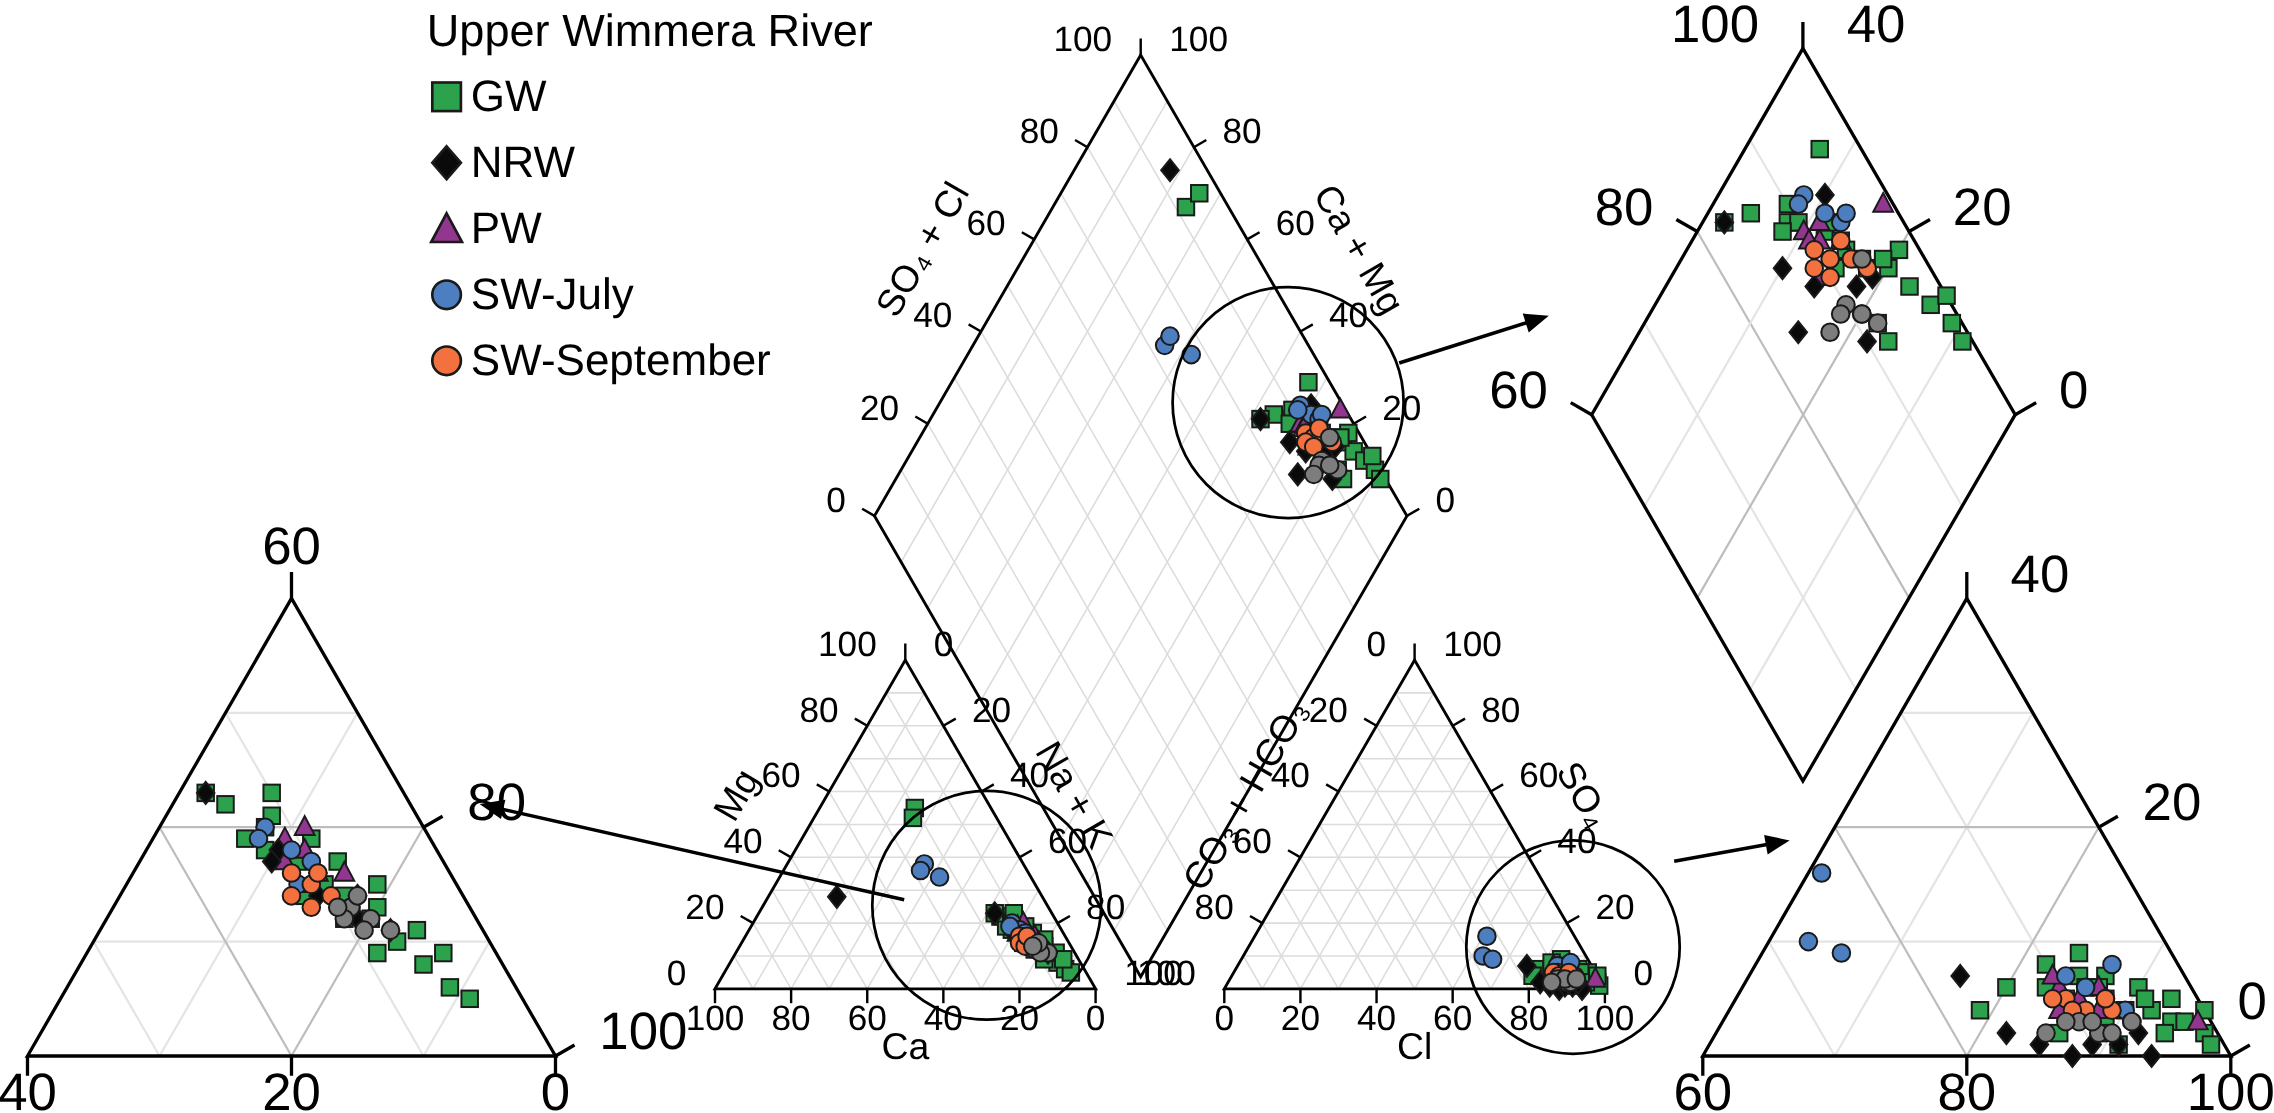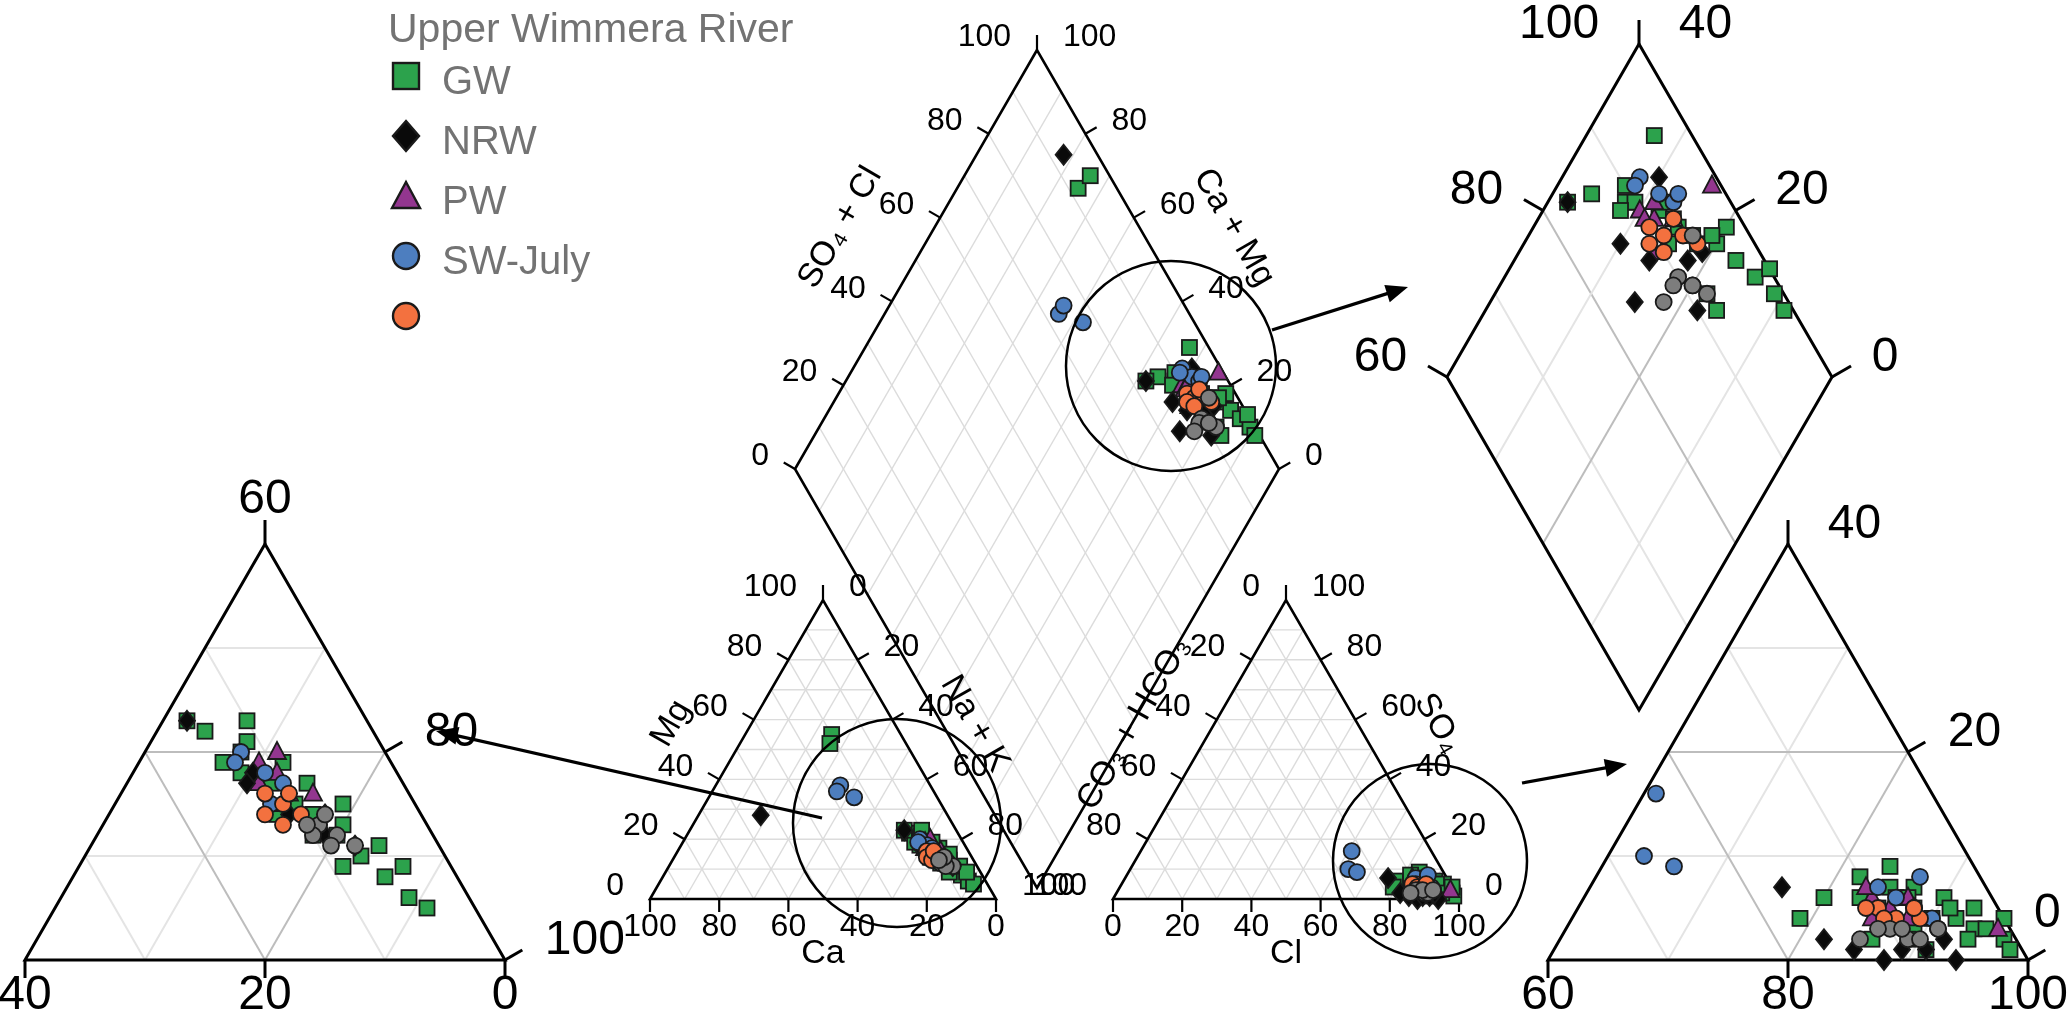--- a/index.html
+++ b/index.html
@@ -1,22 +1,22 @@
 <!DOCTYPE html>
 <html><head>
 <meta charset="utf-8">
 <style>
   html,body{margin:0;padding:0;background:#fff}
   .stage{position:relative;width:2067px;height:1012px;background:#fff;overflow:hidden;
          font-family:"Liberation Sans","DejaVu Sans",sans-serif}
   #plot{position:absolute;left:0;top:0}
   #plot text{font-family:"Liberation Sans","DejaVu Sans",sans-serif;fill:#000}
-  .legend{position:absolute;left:388px;top:2px;color:#737373}
+  .legend{position:absolute;left:388px;top:2px;color:#000000}
   .legend-title{font-size:41px;line-height:52px;margin-bottom:4px}
-  .legend-item{display:flex;align-items:flex-start;height:60px;gap:18px}
+  .legend-item{display:flex;align-items:center;height:60px;gap:4px}
   .llabel{font-size:40px}
   .licon{width:36px;height:36px;display:inline-flex;align-items:center;justify-content:center}
 </style>
 </head>
 <body>
 
 <div class="stage">
   <svg id="plot" width="2067" height="1012" viewBox="0 0 2067 1012">
       <g>
         <line x1="1061.2" y1="846.1" x2="819.2" y2="427.1" stroke="#dcdcdc" stroke-width="1.4"></line>
@@ -684,15 +684,16 @@
           </svg>
         </span>
       <span class="llabel">SW-July</span>
     </div>
     <div class="legend-item">
       <span class="licon">
           <svg width="36" height="36" viewBox="0 0 36 36">
             <circle cx="18" cy="18" r="13" fill="#f3713f" stroke="#1a1a1a" stroke-width="2.4"></circle>
           </svg>
         </span>
+      <span class="llabel">SW-September</span>
     </div>
   </div>
 </div>
 
 </body></html>

